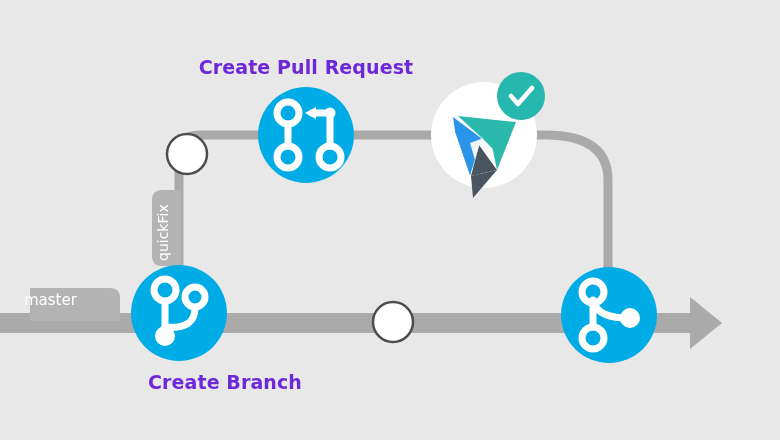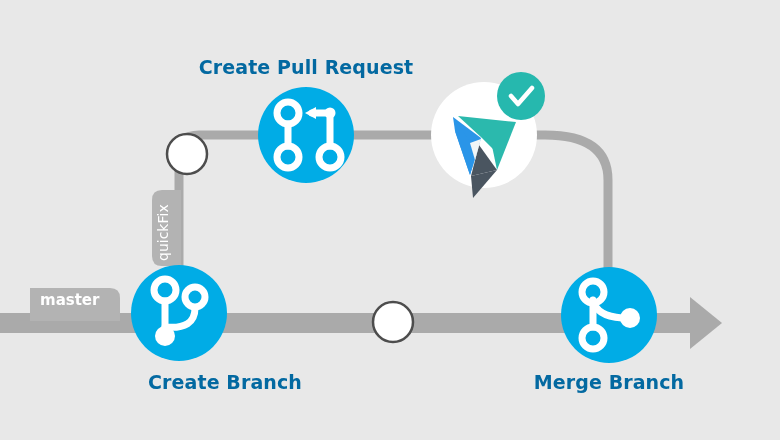--- a/index.html
+++ b/index.html
@@ -23,41 +23,40 @@
     position: absolute;
     top: 0;
     left: 0;
     width: 780px;
     height: 440px;
   }
   .caption {
     position: absolute;
     font-weight: bold;
     font-size: 19px;
-    color: #0369a1;
+    color: #6d28d9;
     letter-spacing: 0.1px;
     white-space: nowrap;
     text-align: center;
     transform: translateX(-50%);
   }
   #caption-pr   { left: 306px; top: 56px; }
   #caption-cb   { left: 179px; top: 371px; margin-left: 46px; }
   #caption-mb   { left: 609px; top: 371px; }
   .tag-text {
     position: absolute;
     color: #ffffff;
     font-size: 14px;
     white-space: nowrap;
     pointer-events: none;
   }
   #tag-master-text {
-    left: 40px;
+    left: 24px;
     top: 291px;
     font-size: 15px;
-    font-weight: bold;
   }
   #tag-quickfix-text {
     left: 152px;
     top: 200px;
     width: 22px;
     height: 66px;
     writing-mode: vertical-rl;
     transform: rotate(180deg);
     text-align: center;
     line-height: 22px;
@@ -153,19 +152,18 @@
         <path d="M 593,300 Q 596,316 622,318"></path>
         <circle cx="630" cy="318" r="10" fill="#ffffff" stroke="none"></circle>
       </g>
     </g>
   </svg>
 
   <div class="caption" id="caption-pr">Create Pull Request</div>
 
   <div class="caption" id="caption-cb">Create Branch</div>
 
-  <div class="caption" id="caption-mb">Merge Branch</div>
 
   <div class="tag-text" id="tag-master-text">master</div>
 
   <div class="tag-text" id="tag-quickfix-text">quickFix</div>
 
 </div>
 
 </body></html>

